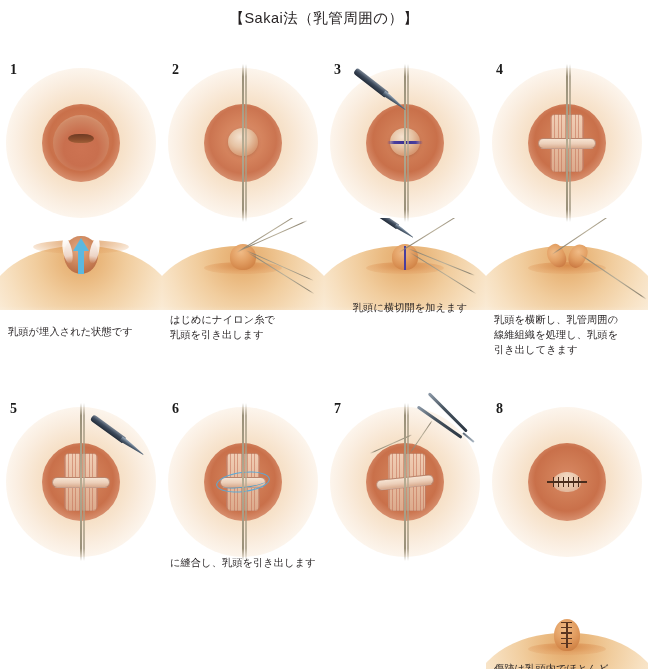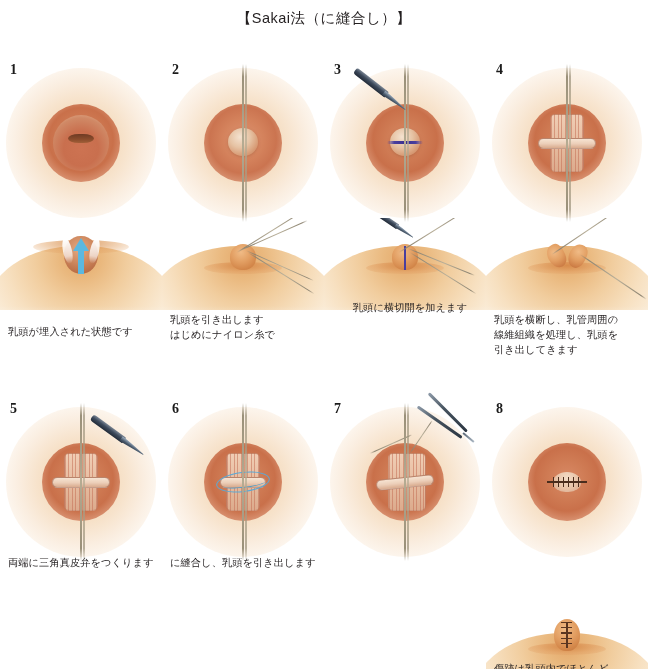--- a/index.html
+++ b/index.html
@@ -402,21 +402,21 @@
     position: absolute;
     left: 50%; top: 176px;
     width: 22px; height: 40px;
     margin-left: -11px;
     z-index: 26;
   }
 </style>
 </head>
 <body>
 
-<div id="page-title">【Sakai法（に縫合し）】</div>
+<div id="page-title">【Sakai法（乳管周囲の）】</div>
 
 <div id="panel-grid">
 
   <div class="panel r1 c1">
     <div class="num">1</div>
 
     <div class="topview">
       <div class="areola-glow"></div>
       <div class="areola-disc"></div>
       <div class="nipple-inverted"></div>
@@ -452,22 +452,22 @@
       <div class="mound"></div>
       <div class="proj-base"></div>
       <div class="proj"></div>
       <div class="thread" style="left:75px; top:34px; width:78px; transform:rotate(-32deg);"></div>
       <div class="thread" style="left:78px; top:32px; width:74px; transform:rotate(-24deg);"></div>
       <div class="thread" style="left:86px; top:34px; width:78px; transform:rotate(32deg); transform-origin:0 50%;"></div>
       <div class="thread" style="left:84px; top:32px; width:74px; transform:rotate(24deg); transform-origin:0 50%;"></div>
     </div>
 
     <div class="caption" style="top:252px;">
+      <div>はじめにナイロン糸で</div>
       <div>乳頭を引き出します</div>
-      <div>はじめにナイロン糸で</div>
     </div>
   </div>
 
   <div class="panel r1 c3">
     <div class="num">3</div>
 
     <div class="topview">
       <div class="areola-glow"></div>
       <div class="areola-disc"></div>
       <div class="nipple-ball"></div>
@@ -537,23 +537,20 @@
       <div class="duct-core"></div>
       <div class="flap-bar"></div>
       <div class="thread-v"></div>
       <div class="thread-v d2"></div>
       <div class="scalpel" style="left:80px; top:42px; transform:rotate(36deg);">
         <div class="handle"></div>
           <div class="blade"></div>
       </div>
     </div>
 
-    <div class="caption" style="top:156px;">
-      <div>両端に三角真皮弁をつくります</div>
-    </div>
   </div>
 
   <div class="panel r2 c2">
     <div class="num">6</div>
 
     <div class="topview">
       <div class="areola-glow"></div>
       <div class="areola-disc"></div>
       <div class="duct-core"></div>
       <div class="flap-bar short"></div>

